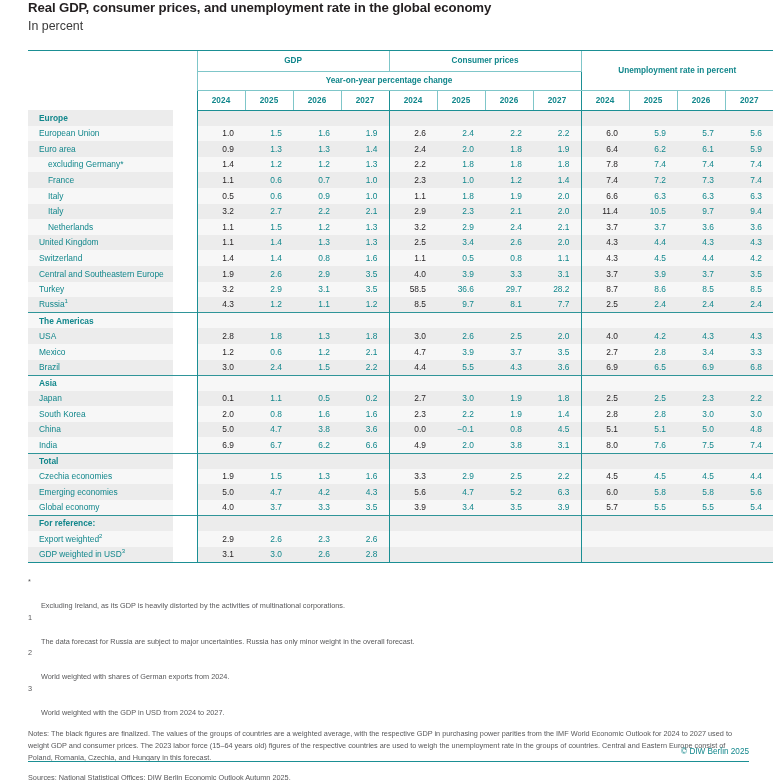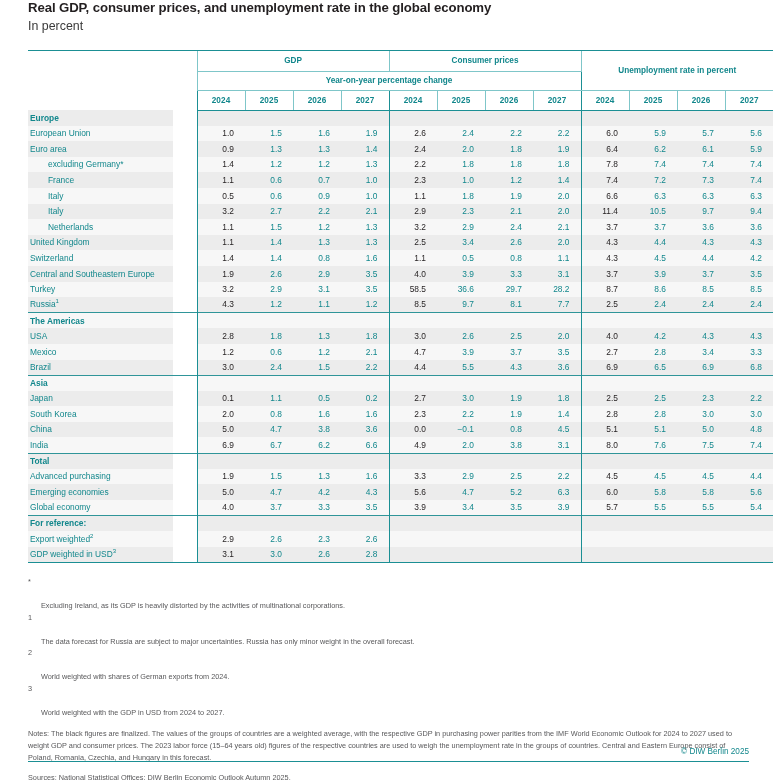--- a/index.html
+++ b/index.html
@@ -101,21 +101,21 @@
     line-height: 1;
     white-space: nowrap;
   }
   tbody tr.odd  td { background: #ececec; }
   tbody tr.even td { background: #f7f7f7; }
 
   td.label {
     text-align: left;
     color: #12878c;
     font-size: 8.4px;
-    padding-left: 2px;
+    padding-left: 11px;
   }
   td.label.indent { padding-left: 20px; }
   tr.group td.label {
     font-weight: bold;
     color: #12878c;
   }
   td.num {
     text-align: right;
     padding-right: 11px;
     font-size: 8.4px;
@@ -584,21 +584,21 @@
             <td class="num hist sep-strong"></td>
             <td class="num fcst"></td>
             <td class="num fcst"></td>
             <td class="num fcst"></td>
             <td class="num hist sep-strong"></td>
             <td class="num fcst"></td>
             <td class="num fcst"></td>
             <td class="num fcst"></td>
           </tr>
           <tr class="even">
-            <td class="label">Advanced purchasing</td>
+            <td class="label">Czechia economies</td>
             <td class="pad"></td>
             <td class="num hist sep-strong">1.9</td>
             <td class="num fcst">1.5</td>
             <td class="num fcst">1.3</td>
             <td class="num fcst">1.6</td>
             <td class="num hist sep-strong">3.3</td>
             <td class="num fcst">2.9</td>
             <td class="num fcst">2.5</td>
             <td class="num fcst">2.2</td>
             <td class="num hist sep-strong">4.5</td>

